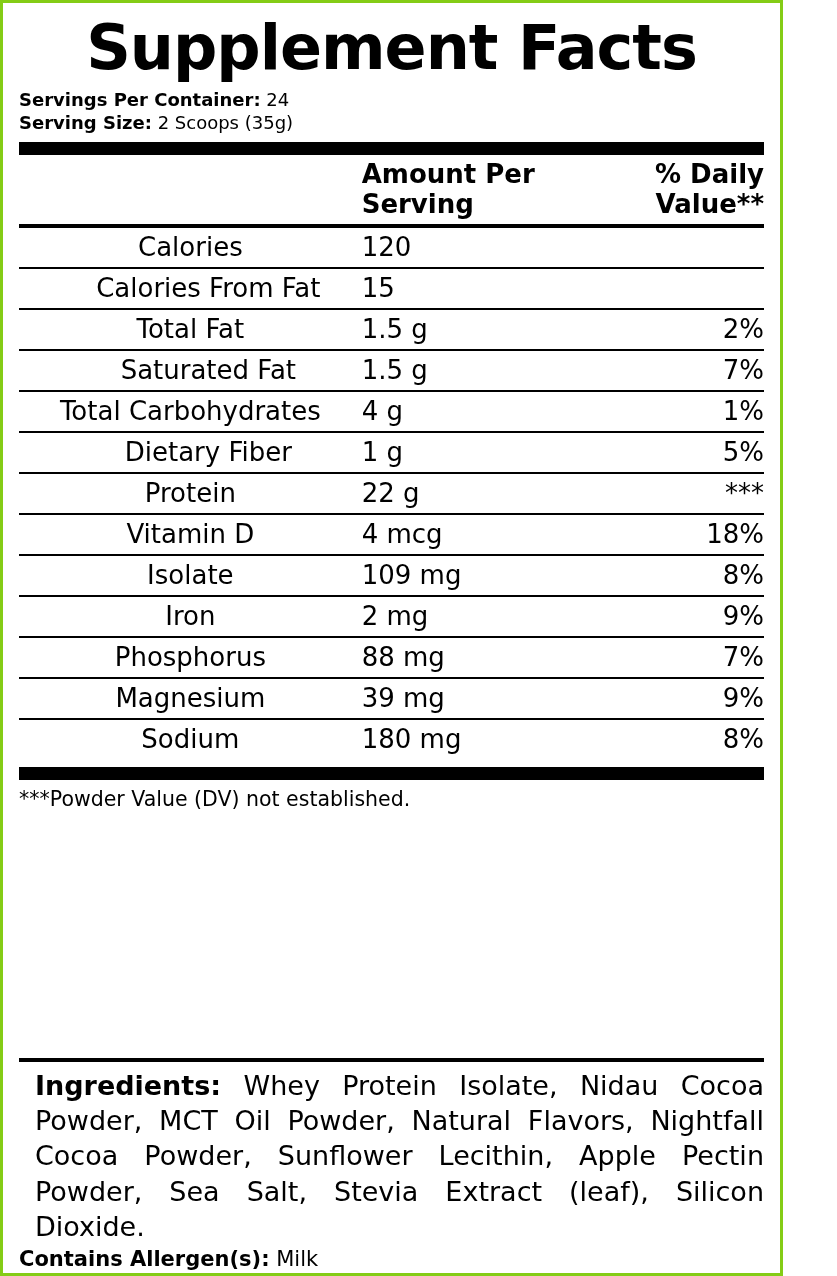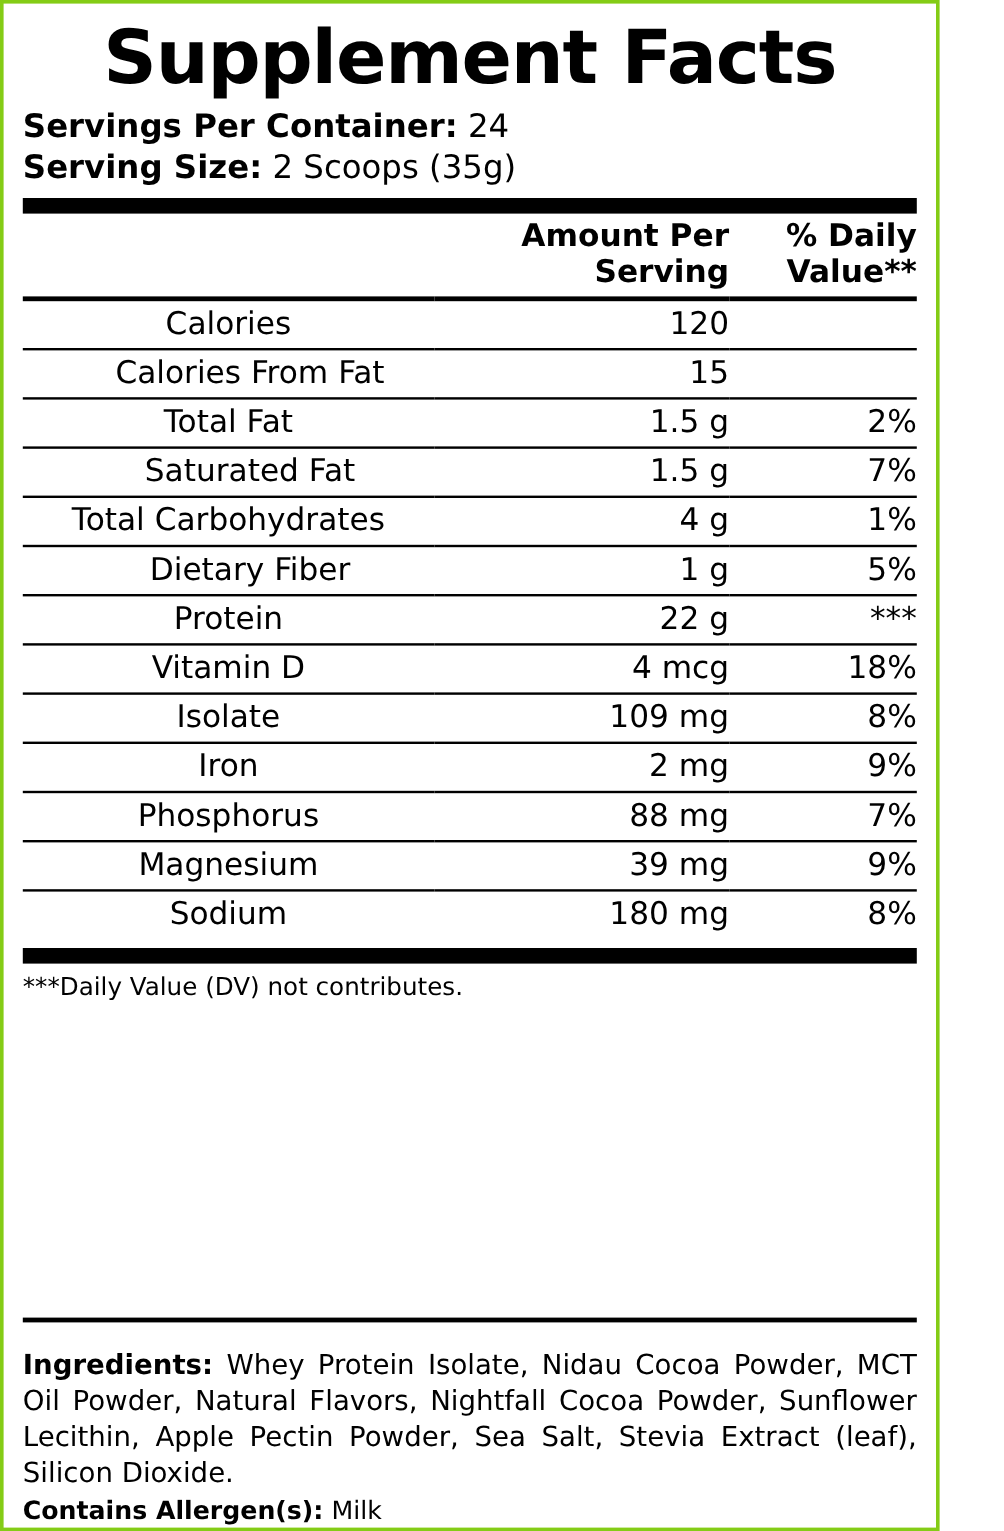--- a/index.html
+++ b/index.html
@@ -25,21 +25,21 @@
   .title {
     font-size: 62px;
     font-weight: bold;
     line-height: 1.0;
     letter-spacing: -1px;
     text-align: center;
     margin: 2px 0 10px 0;
     white-space: nowrap;
   }
   .serving-line {
-    font-size: 27px;
+    font-size: 18px;
     line-height: 1.25;
     white-space: nowrap;
   }
   .serving-line .lbl { font-weight: bold; }
   .rule-thick {
     height: 13px;
     background: #000;
     margin: 8px 0 0 0;
   }
   .rule-med {
@@ -58,34 +58,35 @@
   }
   table.facts tr.header-row td {
     font-weight: bold;
     border-bottom: 4px solid #000;
     padding-bottom: 5px;
   }
   table.facts tr:last-child td {
     border-bottom: none;
   }
   td.c-name { text-align: center; width: 46%; }
-  td.c-amt { text-align: right; width: 33%; padding-right: 28px; }
+  td.c-amt { width: 33%; padding-right: 28px; }
   td.c-dv  { text-align: right; width: 21%; }
   .indent { padding-left: 36px !important; }
   .footnotes {
     font-size: 20.5px;
     line-height: 1.24;
     padding-top: 7px;
   }
   .footnotes p { margin: 0; }
   .ingredients {
-    font-size: 23px;
+    font-size: 27px;
     line-height: 1.3;
     text-align: justify;
-    padding-top: 22px;
+    padding-top: 6px;
+    margin-left: 16px;
   }
   .ingredients b { font-weight: bold; }
   .allergens {
     font-size: 21px;
     line-height: 1.3;
     padding-top: 2px;
   }
   .allergens b { font-weight: bold; }
   .spacer { flex: 1 1 auto; }
 </style>
@@ -178,21 +179,21 @@
           <td class="c-name">Sodium</td>
           <td class="c-amt">180 mg</td>
           <td class="c-dv">8%</td>
         </tr>
       </tbody>
   </table>
 
   <div class="rule-thick"></div>
 
   <div class="footnotes">
-    <p>***Daily Value (DV) not contributes.</p>
+    <p>***Powder Value (DV) not established.</p>
   </div>
 
   <div class="spacer"></div>
 
   <div class="rule-med"></div>
 
   <div class="ingredients">
     <b>Ingredients:</b>
     <span>Whey Protein Isolate, Nidau Cocoa Powder, MCT Oil Powder, Natural Flavors, Nightfall Cocoa Powder, Sunflower Lecithin, Apple Pectin Powder, Sea Salt, Stevia Extract (leaf), Silicon Dioxide.</span>
   </div>

